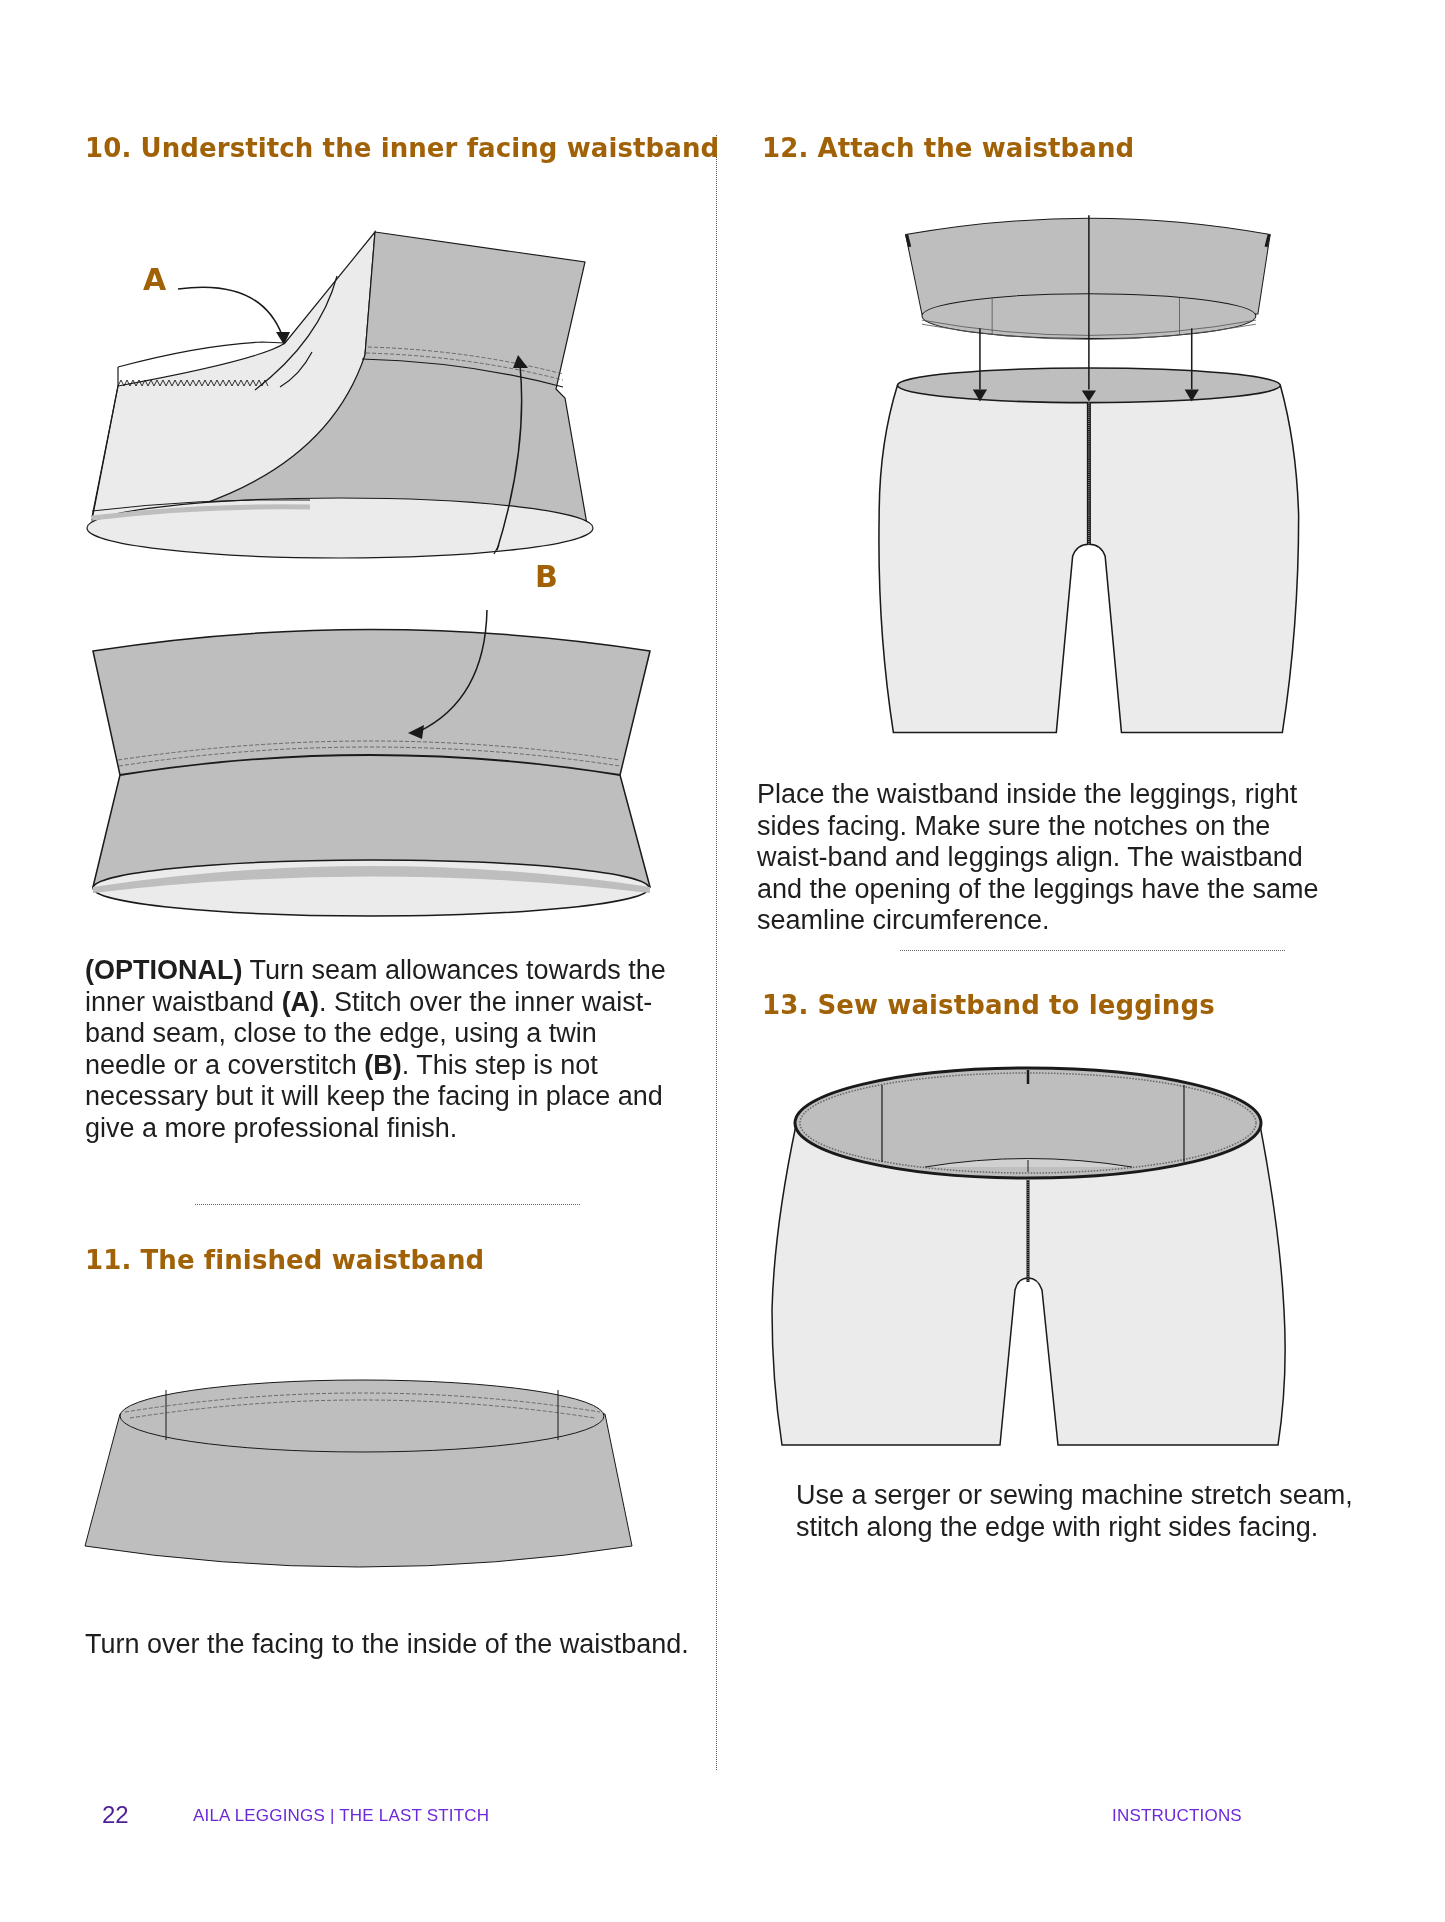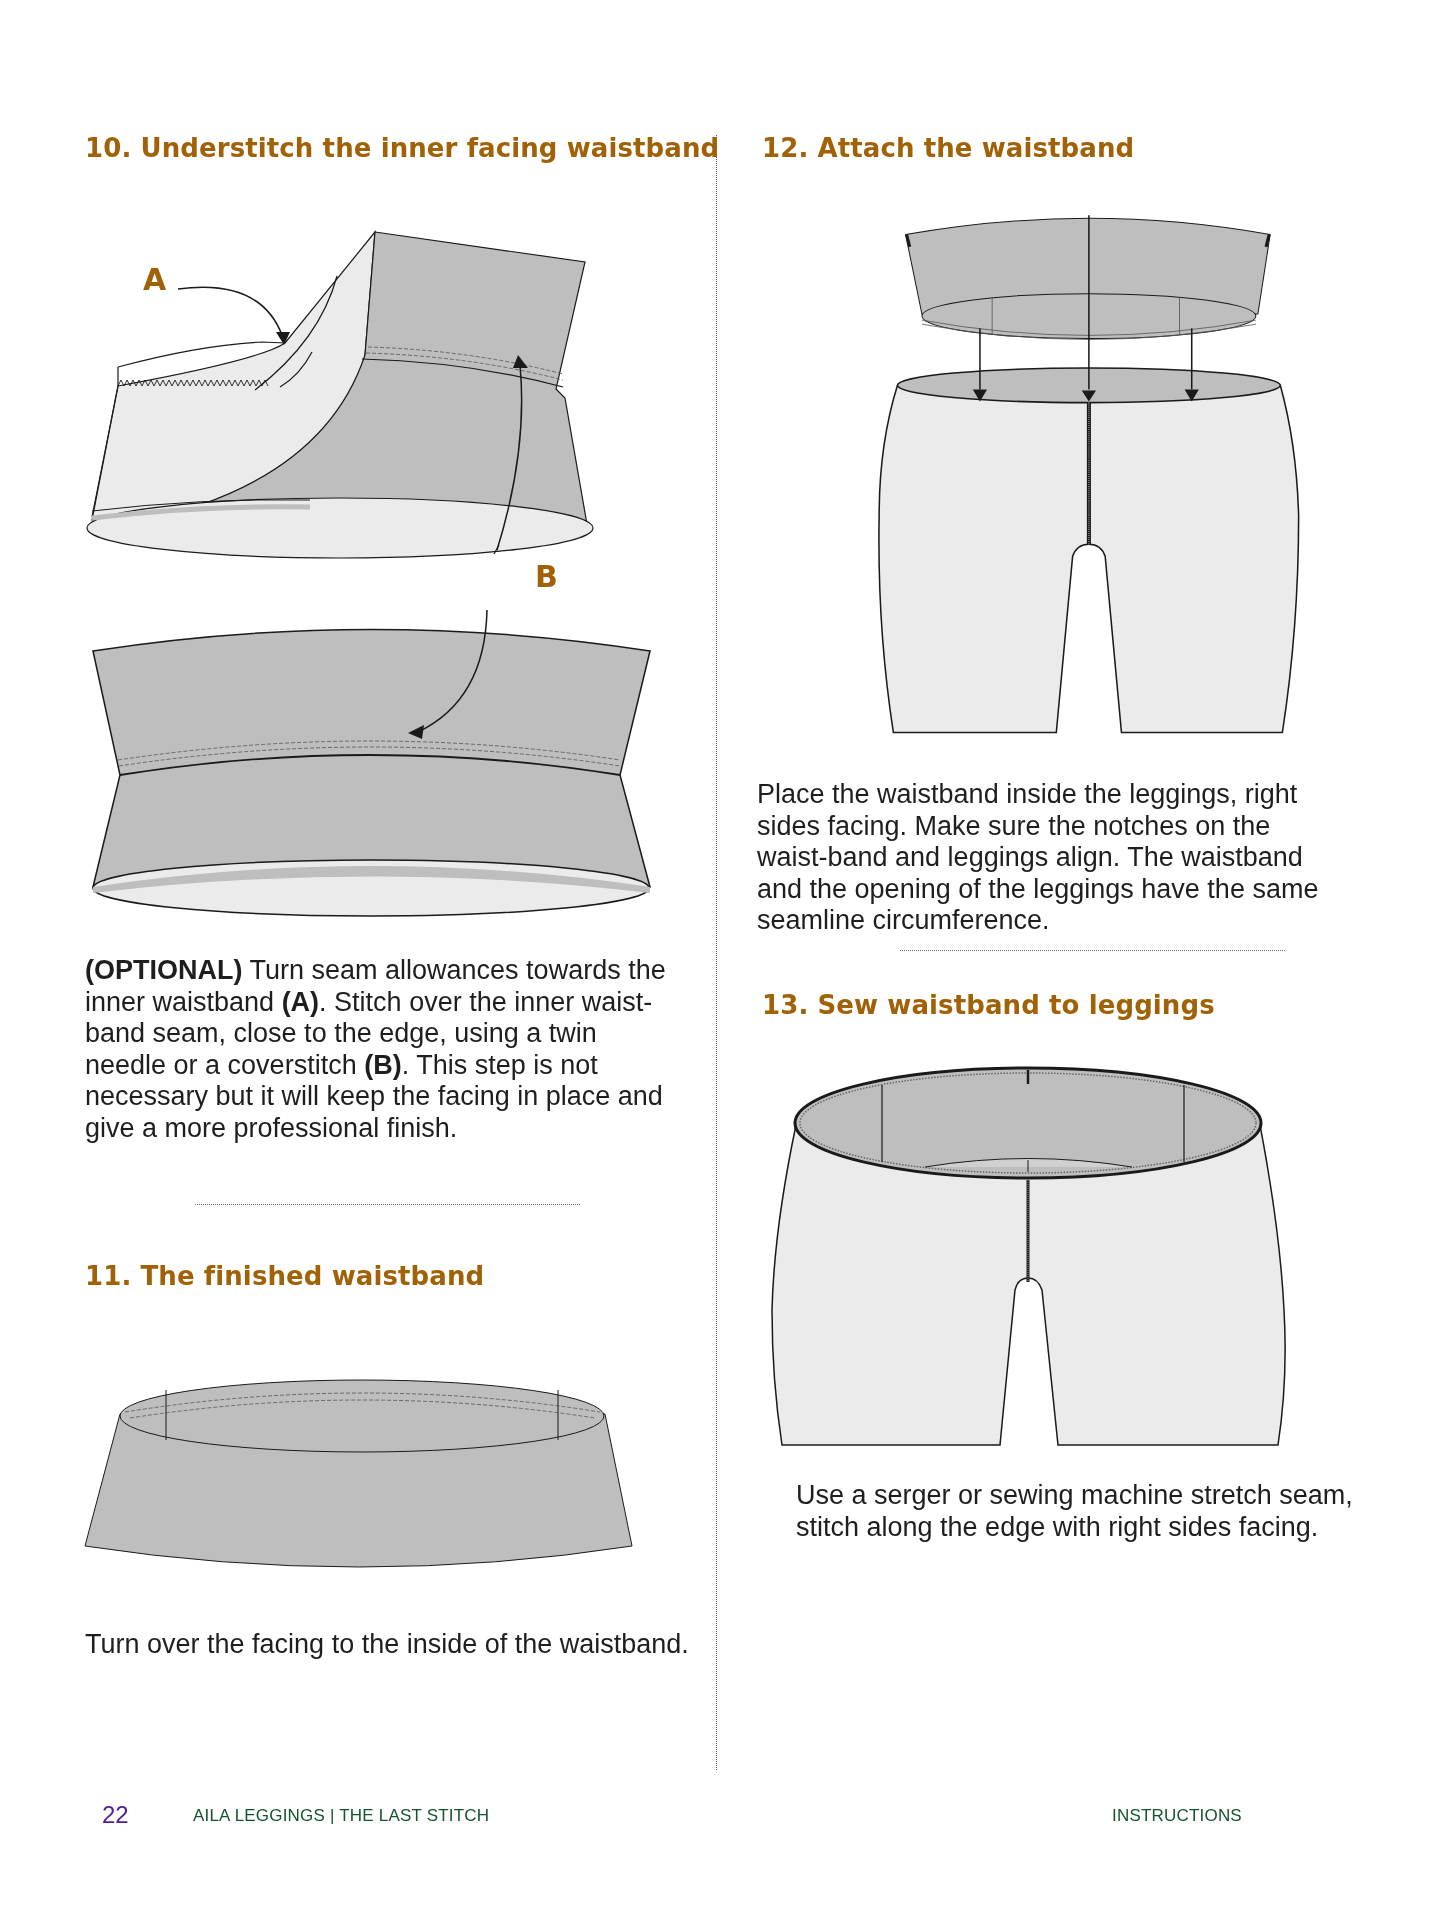--- a/index.html
+++ b/index.html
@@ -3,21 +3,21 @@
 <meta charset="utf-8">
 <style>
   html, body { margin:0; padding:0; background:#ffffff; }
   body { width:1445px; height:1922px; position:relative; overflow:hidden; font-family:"Liberation Sans", sans-serif; color:#1c1c1c; }
   .abs { position:absolute; }
   .heading { font-family:"DejaVu Sans", sans-serif; font-weight:bold; font-size:26px; letter-spacing:0.1px; color:#a16207; white-space:nowrap; }
   .para { font-family:"Liberation Sans", sans-serif; font-size:27px; line-height:31.5px; color:#1e1e1e; }
   .para b { font-weight:bold; }
   .vdiv { border-left:1.5px dotted #555; width:0; }
   .hdiv { border-top:1.5px dotted #666; height:0; }
-  .footer { font-family:"Liberation Sans", sans-serif; font-size:17px; color:#14532d; letter-spacing:0.2px; }
+  .footer { font-family:"Liberation Sans", sans-serif; font-size:17px; color:#6d28d9; letter-spacing:0.2px; }
   .pagenum { font-family:"Liberation Sans", sans-serif; font-size:24px; color:#4c1d95; }
   svg { overflow:visible; }
 </style>
 </head>
 <body>
 
 <div class="abs vdiv" style="left:716px; top:135px; height:1635px;"></div>
 
 <div class="abs heading" style="left:85px; top:133px;">10. Understitch the inner facing waistband</div>
 
@@ -65,21 +65,21 @@
   <polygon points="408,733 424,725 422,739" fill="#1a1a1a"></polygon>
   <line x1="494" y1="554" x2="499" y2="545" stroke="#1a1a1a" stroke-width="1.2"></line>
 </svg>
 
 <div class="abs para" style="left:85px; top:955px; width:600px;">
   <b>(OPTIONAL)</b><span> Turn seam allowances towards the inner waistband </span><b>(A)</b><span>. Stitch over the inner waist-band seam, close to the edge, using a twin needle or a coverstitch </span><b>(B)</b><span>. This step is not necessary but it will keep the facing in place and give a more professional finish.</span>
 </div>
 
 <div class="abs hdiv" style="left:195px; top:1204px; width:385px;"></div>
 
-<div class="abs heading" style="left:85px; top:1245px;margin-top:16px;">11. The finished waistband</div>
+<div class="abs heading" style="left:85px; top:1245px;">11. The finished waistband</div>
 
 <svg class="abs" style="left:0; top:1350px;" width="720" height="250" viewBox="0 0 720 250">
   <path d="M120,64 Q360,18 605,64 L632,196 Q360,238 85,196 Z" fill="#bebebe" stroke="#1a1a1a" stroke-width="1"></path>
   <ellipse cx="362" cy="66" rx="242" ry="36" fill="#bebebe" stroke="#1a1a1a" stroke-width="1"></ellipse>
   <path d="M125,62 Q362,24 600,62" fill="none" stroke="#555" stroke-width="0.8" stroke-dasharray="4,2"></path>
   <path d="M130,68 Q362,32 595,68" fill="none" stroke="#555" stroke-width="0.8" stroke-dasharray="4,2"></path>
   <line x1="166" y1="40" x2="166" y2="90" stroke="#1a1a1a" stroke-width="1"></line>
   <line x1="558" y1="40" x2="558" y2="90" stroke="#1a1a1a" stroke-width="1"></line>
 </svg>
 

